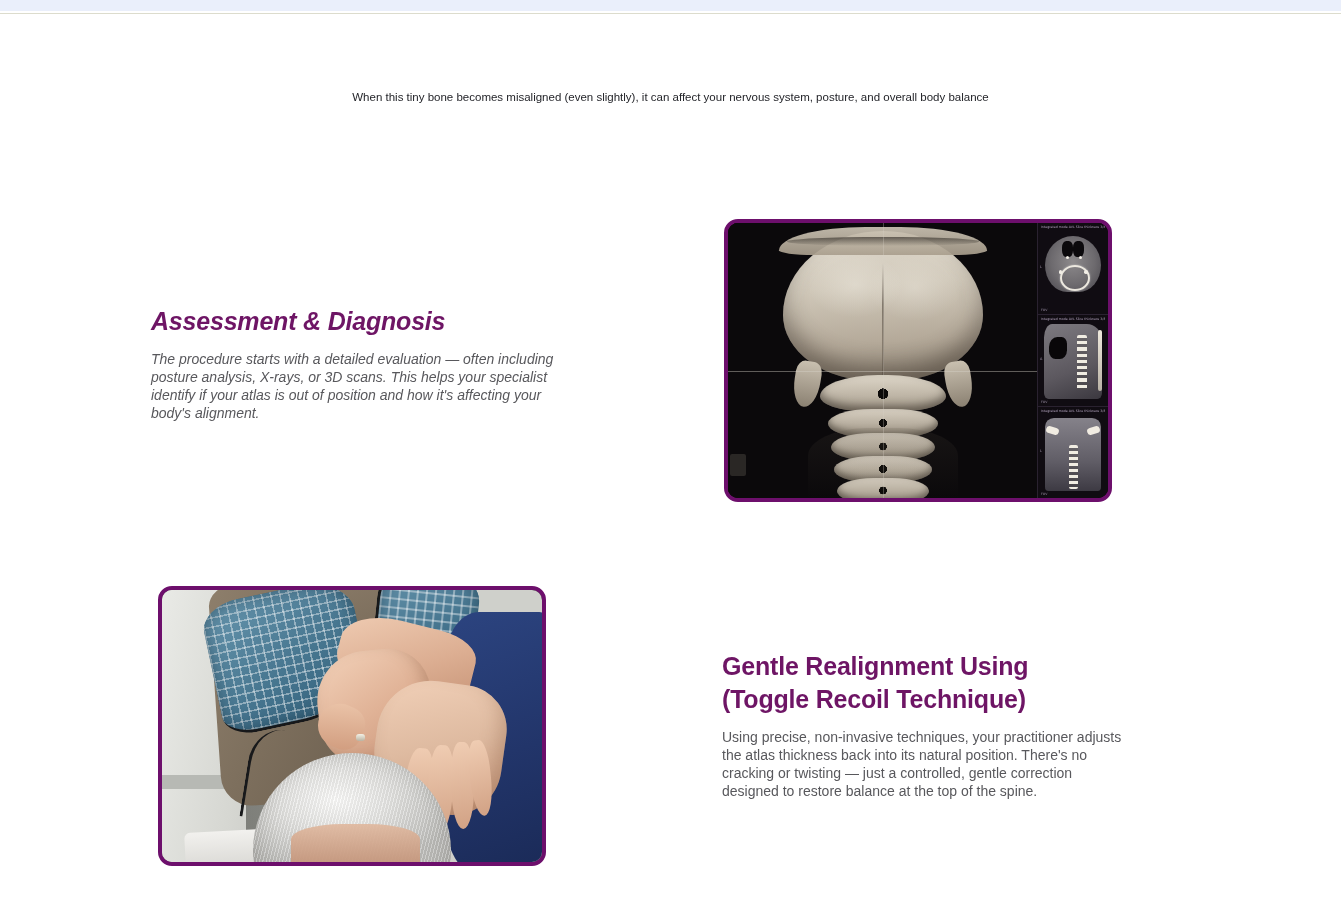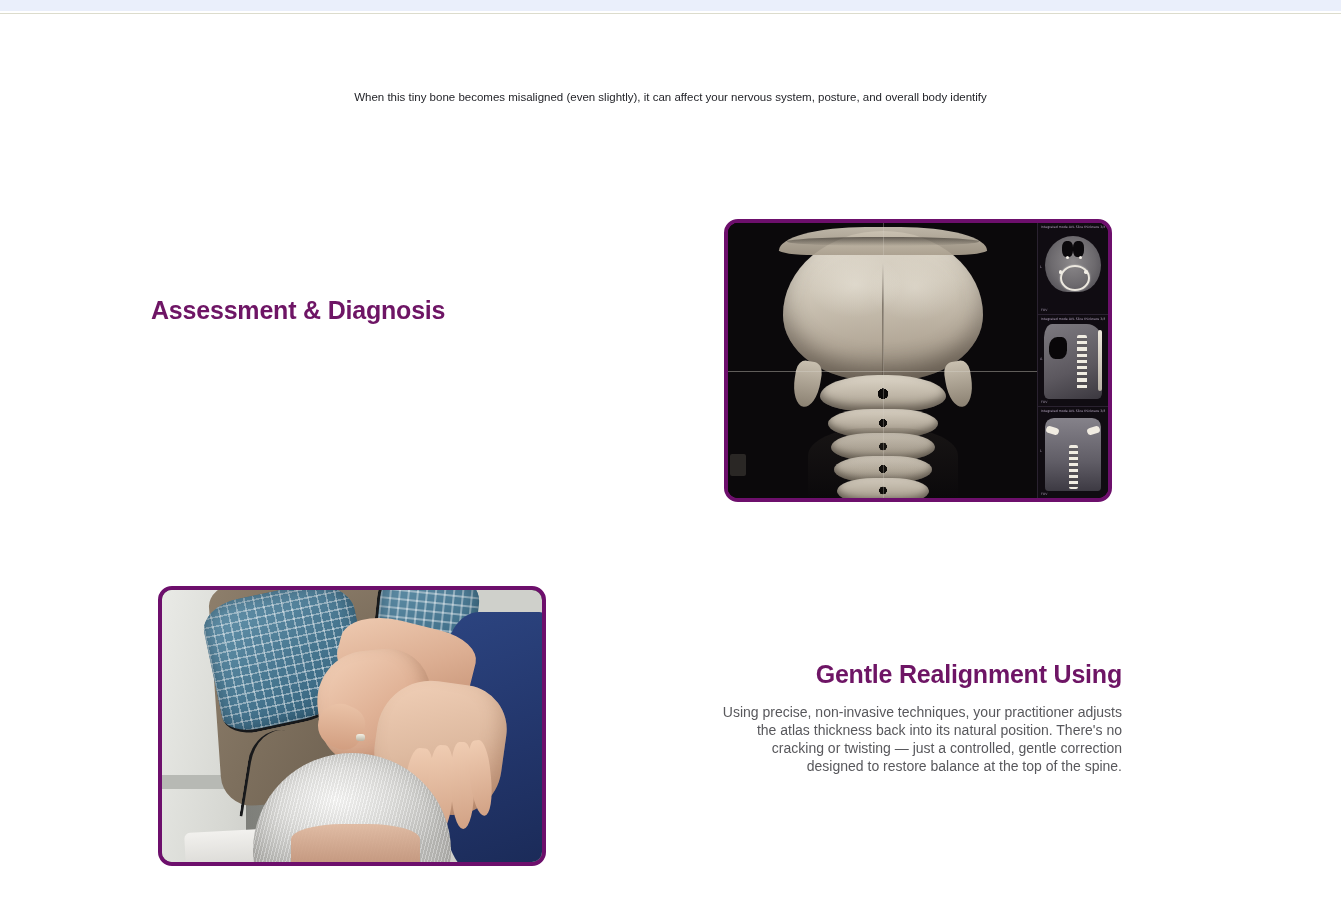--- a/index.html
+++ b/index.html
@@ -77,22 +77,22 @@
   .row-1 { top: 172px; height: 340px; }
   .row-2 { top: 540px; height: 330px; }
 
   .copy {
     position: absolute;
     width: 430px;
   }
   .copy-left  { left: 151px; }
   .copy-right { left: 722px; width: 400px; }
 
-  .copy-1 { top: 108px; }
-  .copy-2 { top: 104px; text-align: right; }
+  .copy-1 { top: 119px; font-style: italic; }
+  .copy-2 { top: 96px; }
 
   .sec-head {
     margin: 0 0 12px 0;
     font-size: 25px;
     line-height: 33px;
     font-weight: 800;
     letter-spacing: -0.2px;
     color: #6e1565;
   }
   .sec-body {
@@ -543,27 +543,28 @@
 </head>
 <body>
 
 <div class="top-strip"></div>
 <div class="top-strip-rule"></div>
 
 <div class="page">
 
 
   <div class="hero-sub">
-    <span>When this tiny bone becomes misaligned (even slightly), it can affect your nervous system, posture, and overall body identify</span>
+    <span>When this tiny bone becomes misaligned (even slightly), it can affect your nervous system, posture, and overall body balance</span>
   </div>
 
   <div class="row row-1">
 
     <div class="copy copy-left copy-1">
       <h2 class="sec-head">Assessment &amp; Diagnosis</h2>
+      <p class="sec-body">The procedure starts with a detailed evaluation — often including posture analysis, X-rays, or 3D scans. This helps your specialist identify if your atlas is out of position and how it's affecting your body's alignment.</p>
     </div>
 
     <div class="media media-scan">
       <div class="scan">
 
         <div class="scan-main">
           <div class="skull-vault"></div>
           <div class="skull-cap"></div>
           <div class="cap-seam"></div>
           <div class="suture"></div>
@@ -653,18 +654,19 @@
         <div class="head">
           <div class="hair-strands"></div>
         </div>
         <div class="nape"></div>
       </div>
     </div>
 
     <div class="copy copy-right copy-2">
       <h2 class="sec-head">
         <span>Gentle Realignment Using</span><br>
+        <span>(Toggle Recoil Technique)</span>
       </h2>
       <p class="sec-body">Using precise, non-invasive techniques, your practitioner adjusts the atlas thickness back into its natural position. There's no cracking or twisting — just a controlled, gentle correction designed to restore balance at the top of the spine.</p>
     </div>
   </div>
 
 </div>
 
 </body></html>

